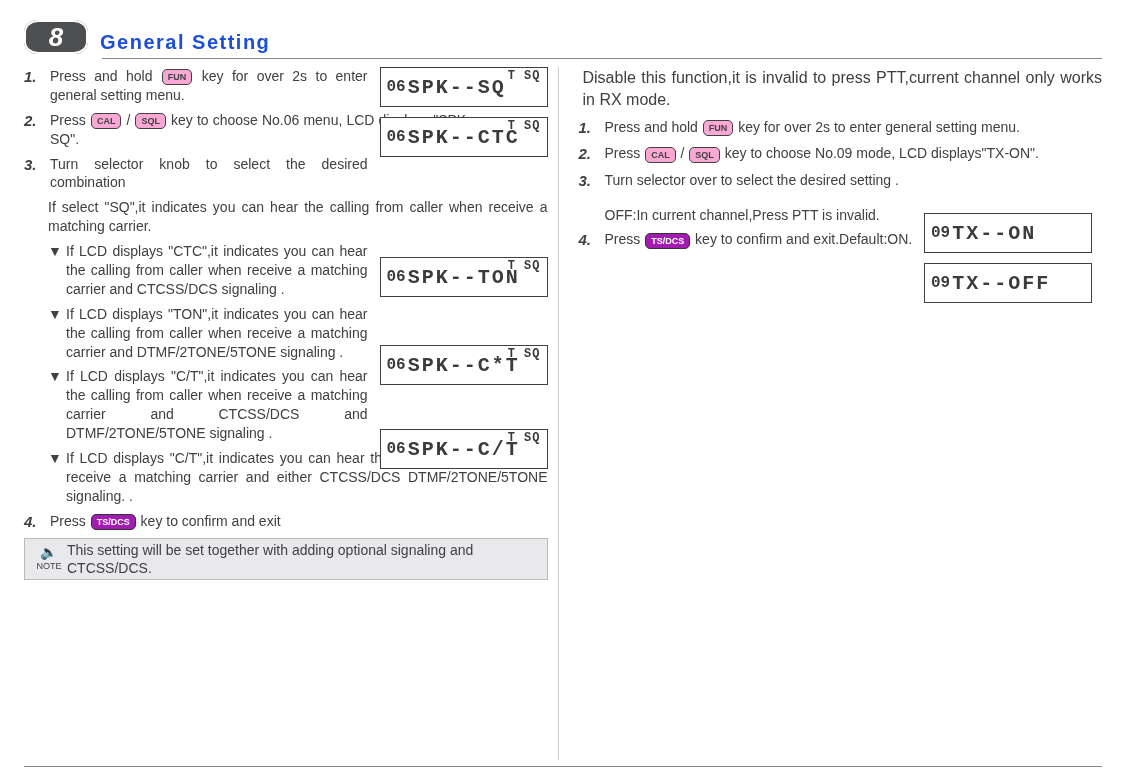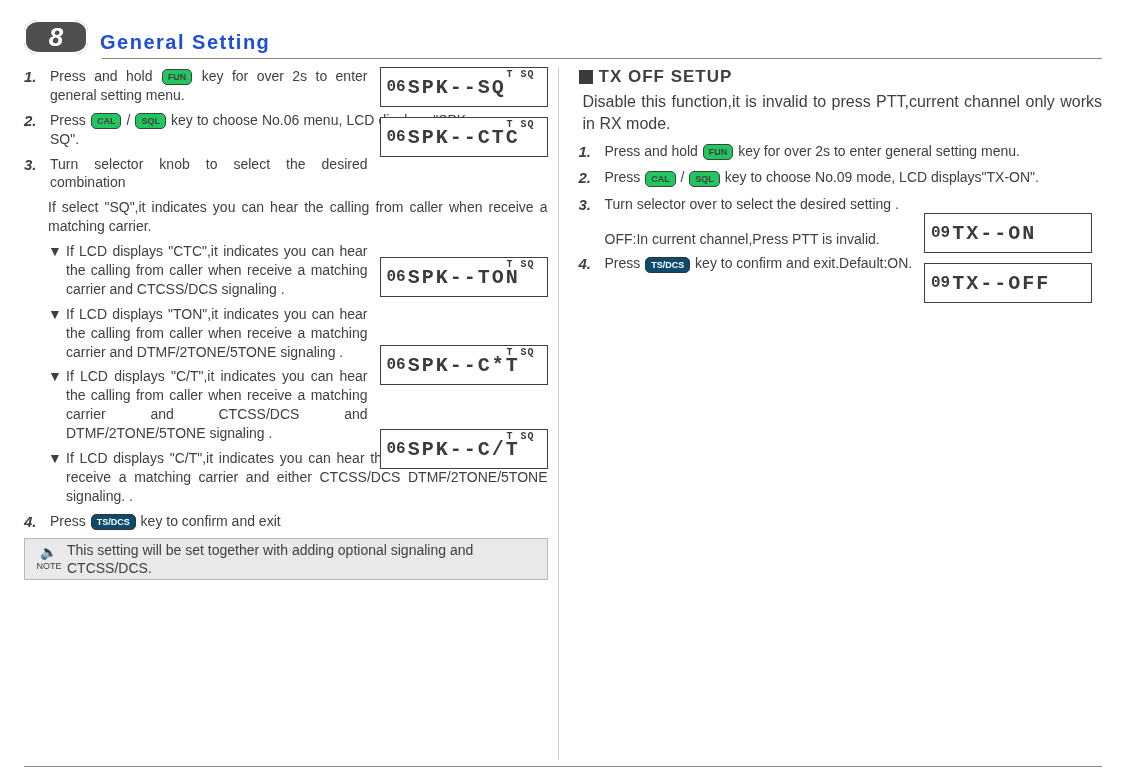--- a/index.html
+++ b/index.html
@@ -96,26 +96,26 @@
   text-align: justify;
 }
 .key {
   display: inline-block;
   border: 1px solid #3f4042;
   border-radius: 5px;
   font-size: 9px;
   font-weight: bold;
   padding: 1px 5px;
   line-height: 12px;
-  background: #22c55e;
+  background: #f9a8d4;
   vertical-align: middle;
   margin: 0 1px;
 }
 .key.dark {
-  background: #0c4a6e;
+  background: #a21caf;
   color: #fff;
   border-color: #333;
 }
 .indented {
   margin-left: 24px;
   font-size: 14px;
   line-height: 1.35;
   margin-bottom: 6px;
   text-align: justify;
 }
@@ -156,22 +156,22 @@
 }
 .lcd .small {
   font-size: 16px;
   letter-spacing: 0;
   margin-right: 2px;
   line-height: 10px;
 }
 .lcd .tsq {
   position: absolute;
   top: 1px;
-  right: 12px;
-  font-size: 10px;
+  right: 6px;
+  font-size: 12px;
   letter-spacing: 1px;
   font-family: Liberation Mono, monospace;
 }
 .lcd-right {
   right: 10px;
 }
 .section-head {
   display: flex;
   align-items: center;
   margin-bottom: 4px;
@@ -335,24 +335,20 @@
 
     <div class="lcd lcd-right" style="top: 146px;">
       <span class="small">09</span>
       <span>TX--ON</span>
     </div>
     <div class="lcd lcd-right" style="top: 196px;">
       <span class="small">09</span>
       <span>TX--OFF</span>
     </div>
 
-    <div class="section-head">
-      <div class="box"></div>
-      <div class="title">TX OFF SETUP</div>
-    </div>
 
     <div class="right-intro">Disable this function,it is invalid to press PTT,current channel only works in RX mode.</div>
 
     <div class="step">
       <div class="num">1.</div>
       <div class="body">
         <span>Press and hold </span>
         <span class="key">FUN</span>
         <span> key for over 2s to enter general setting menu.</span>
       </div>

